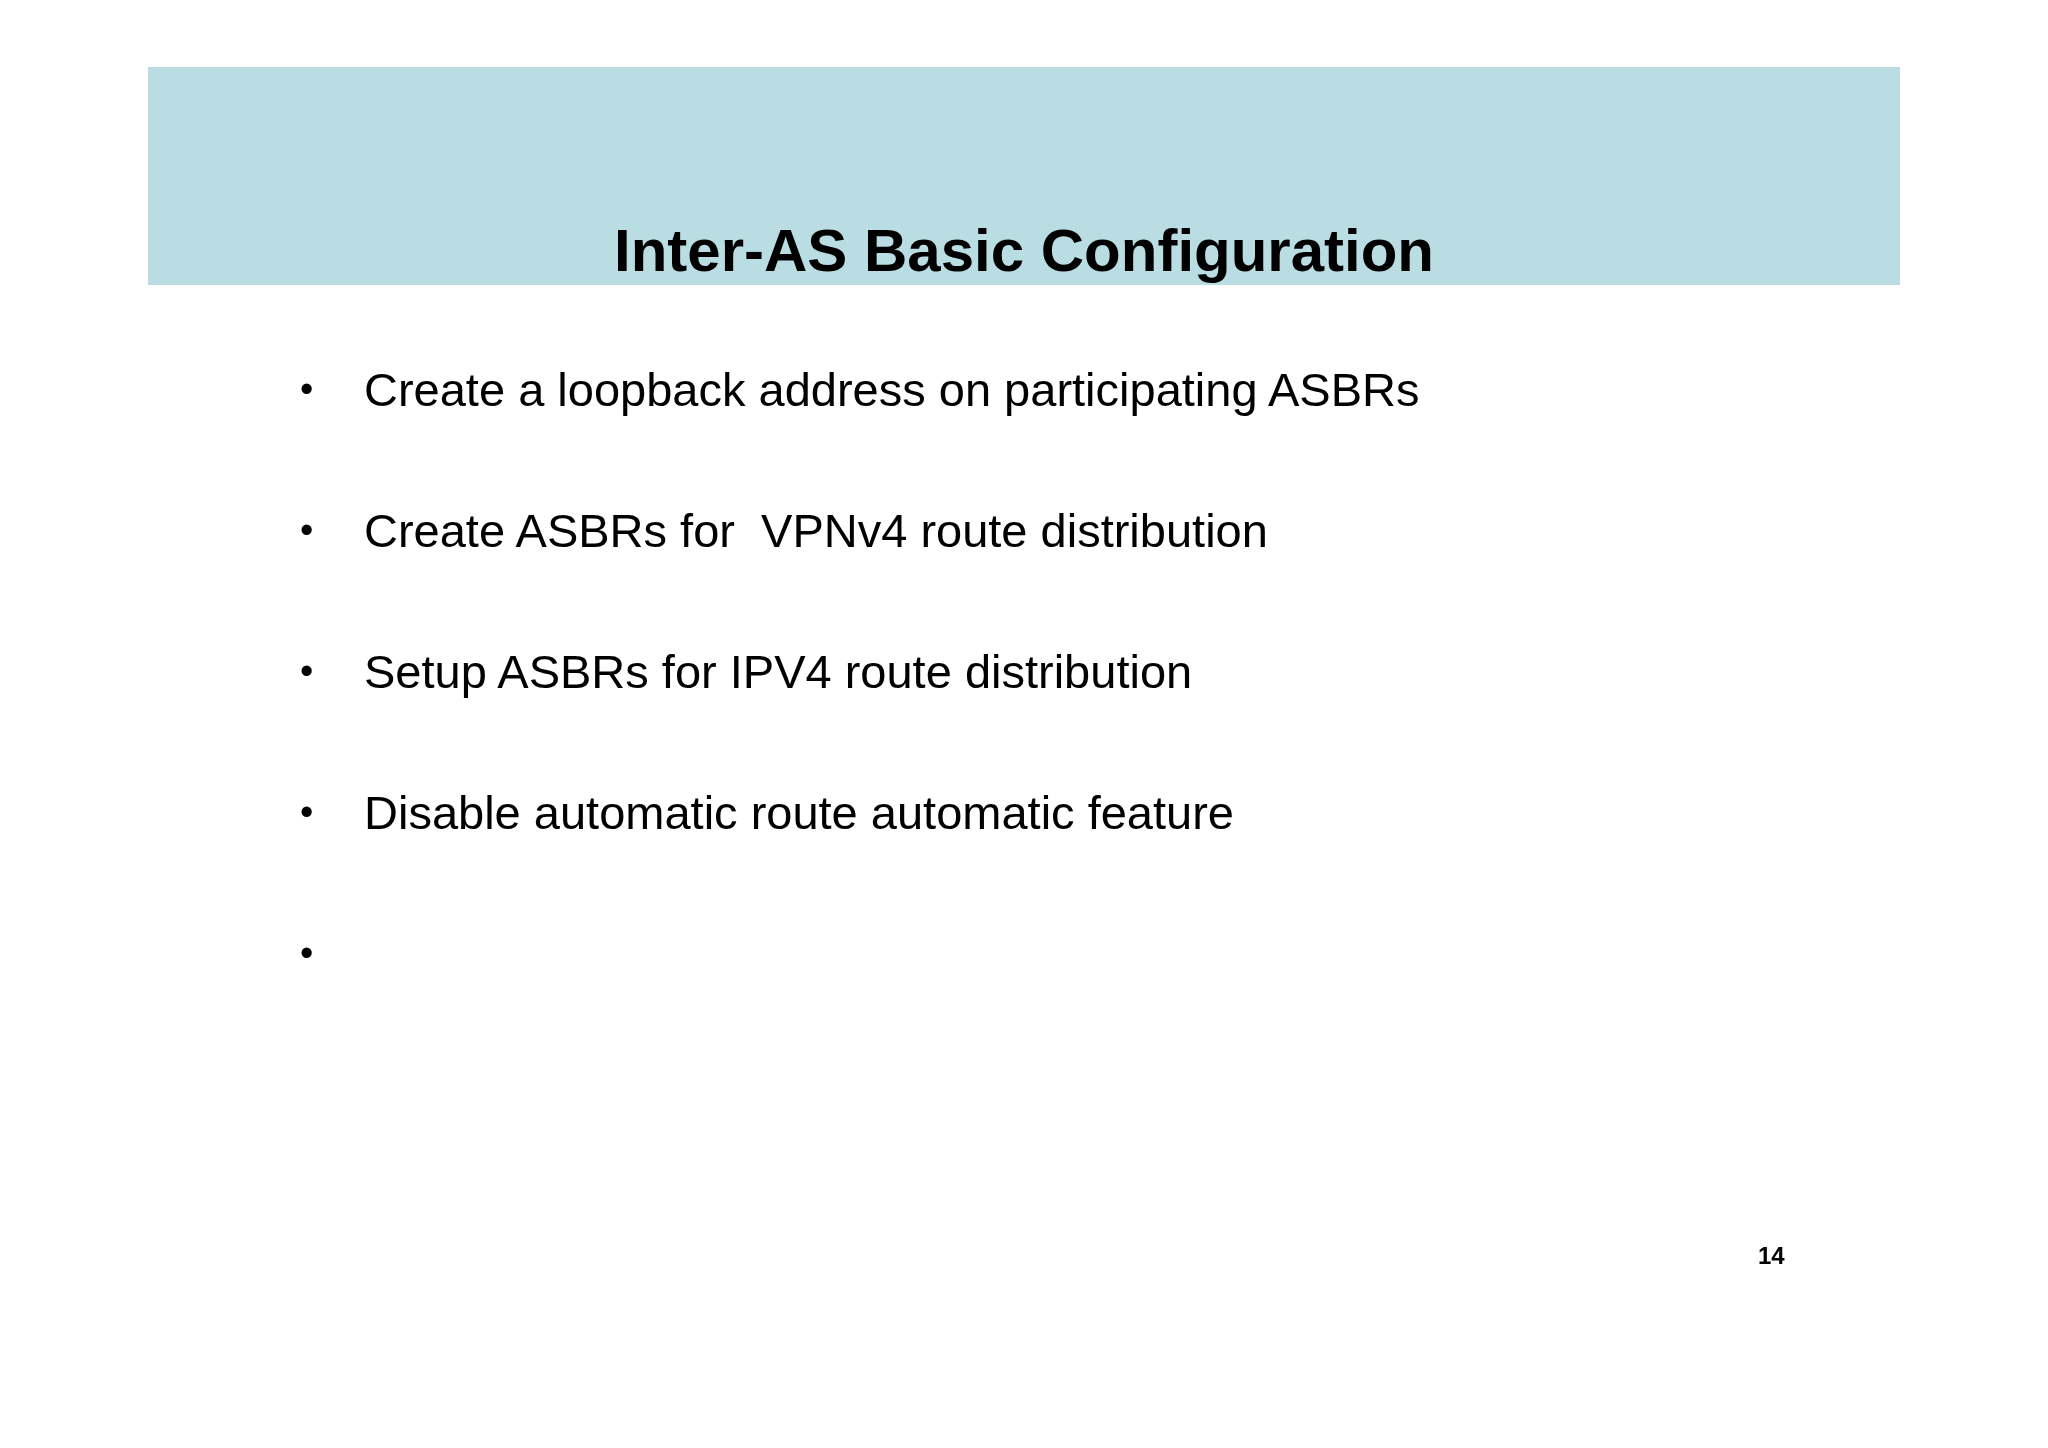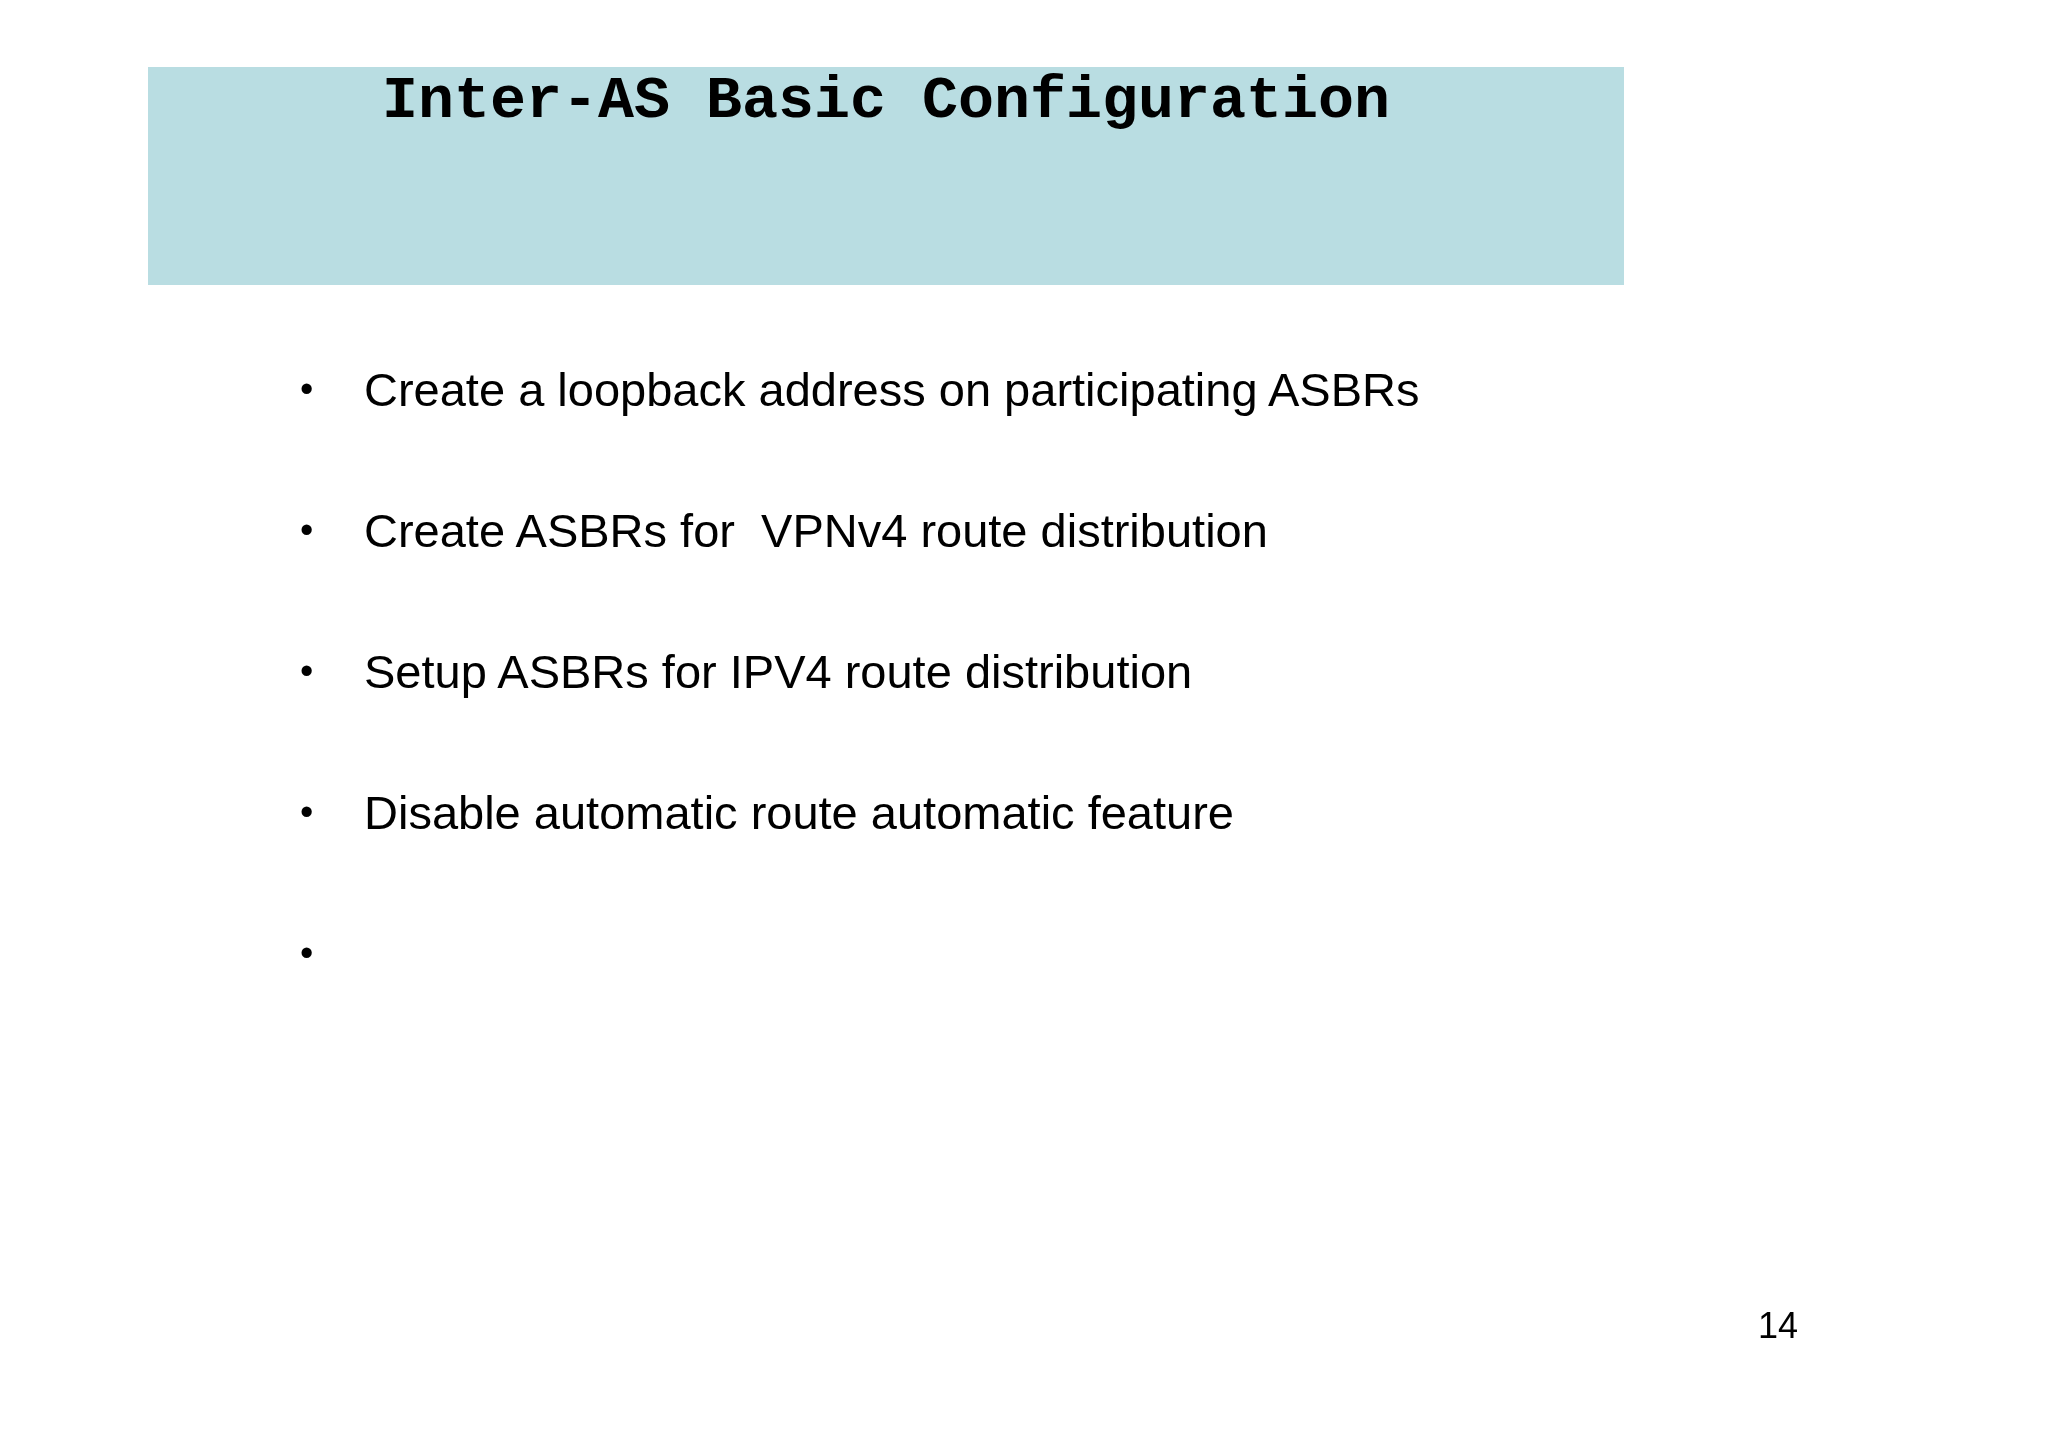--- a/index.html
+++ b/index.html
@@ -12,26 +12,25 @@
     background: #ffffff;
     font-family: "Liberation Sans", sans-serif;
     color: #000000;
     position: relative;
     overflow: hidden;
   }
   .banner {
     position: absolute;
     left: 148px;
     top: 67px;
-    width: 1476px;
+    width: 1752px;
     height: 218px;
     display: flex;
-    align-items: flex-start;
+    align-items: flex-end;
     justify-content: center;
-    font-family: Liberation Mono, monospace;
   }
   .title {
     font-size: 60px;
     font-weight: bold;
     letter-spacing: 0px;
     white-space: pre;
   }
   .bullets {
     position: absolute;
     left: 300px;
@@ -53,23 +52,24 @@
     font-size: 38px;
     line-height: 47px;
   }
   .bullet-text {
     white-space: pre;
     text-align: right;
   }
   .page-number {
     position: absolute;
     left: 1758px;
-    top: 1306px;
-    font-size: 36px;
+    top: 1236px;
+    font-size: 24px;
     line-height: 40px;
+    font-weight: bold;
   }
 </style>
 </head>
 <body>
 
 <div class="slide">
 
   <div class="banner" style="background-color: rgb(185, 221, 226);">
     <div class="title">Inter-AS Basic Configuration</div>
   </div>

